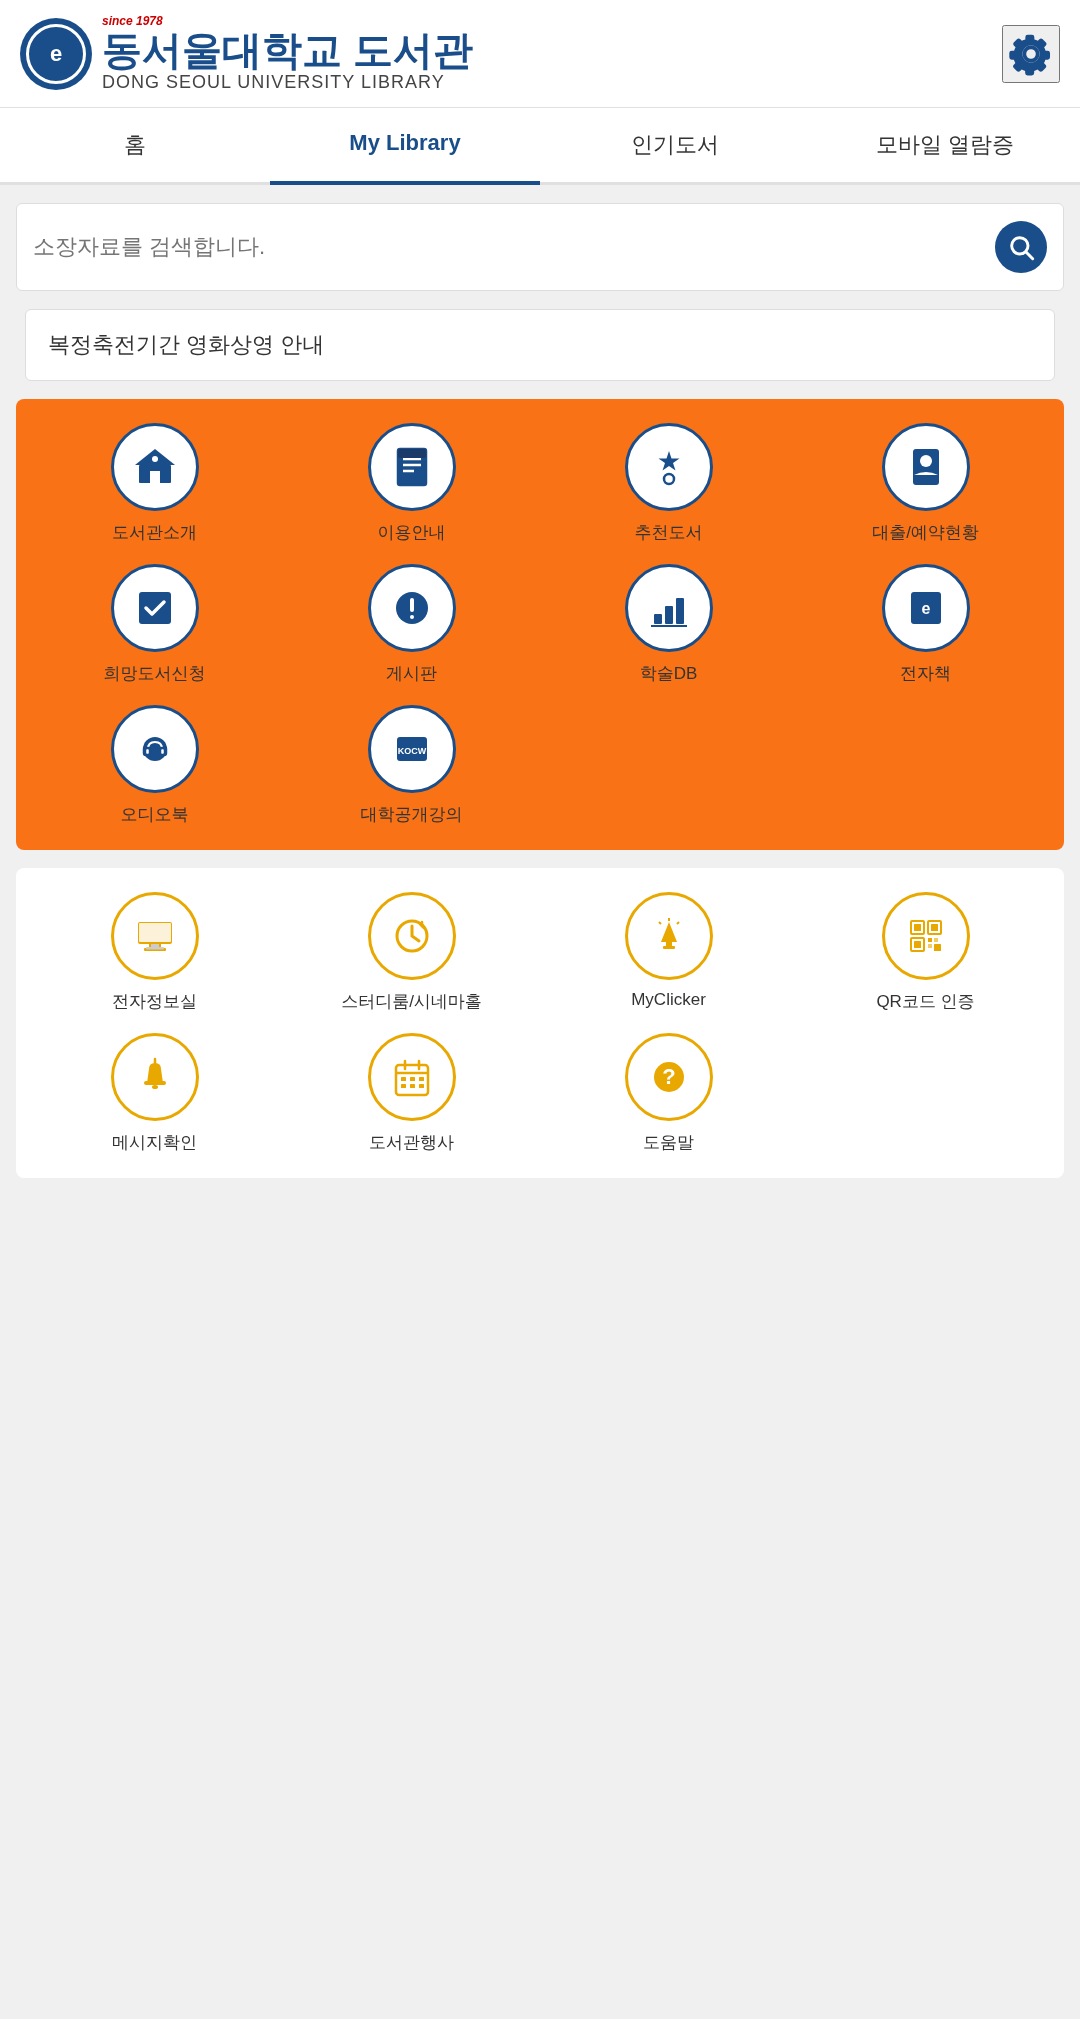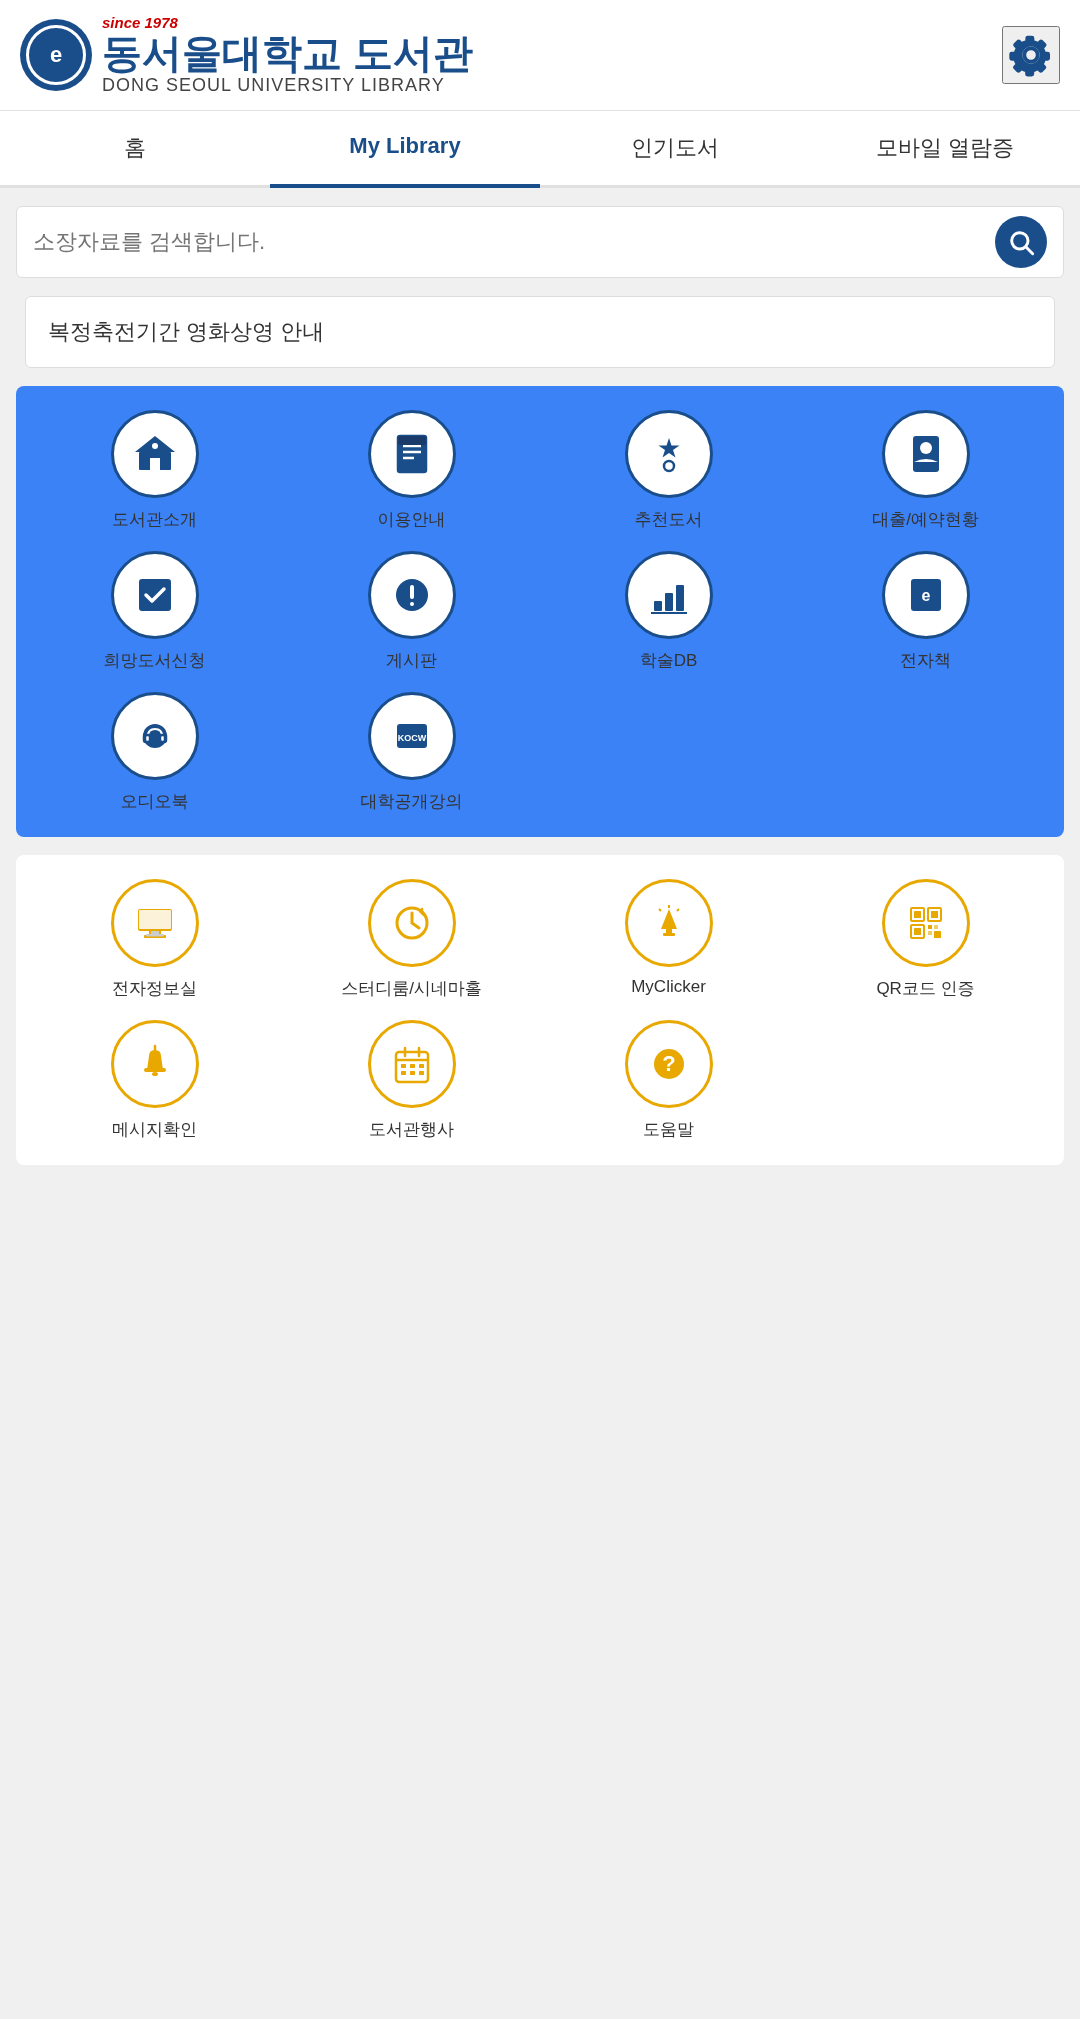--- a/index.html
+++ b/index.html
@@ -46,21 +46,21 @@
       justify-content: center;
       color: #fff;
       font-size: 22px;
       font-weight: bold;
     }
     .logo-text-block {
       display: flex;
       flex-direction: column;
     }
     .logo-since {
-      font-size: 15px;
+      font-size: 12px;
       color: #c00;
       font-style: italic;
       font-weight: bold;
     }
     .logo-title {
       font-size: 40px;
       font-weight: 900;
       color: #1a4e8a;
       line-height: 1.1;
     }
@@ -113,21 +113,21 @@
 
     
     .search-bar {
       background: #fff;
       margin: 18px 16px;
       border-radius: 6px;
       border: 1.5px solid #ddd;
       display: flex;
       align-items: center;
       padding: 0 16px;
-      height: 72px;
+      height: 88px;
       gap: 20px;
     }
     .search-input {
       flex: 1;
       border: none;
       outline: none;
       font-size: 22px;
       color: #999;
       background: transparent;
     }
@@ -159,21 +159,21 @@
       margin: 0 25px 18px;
       border-radius: 6px;
       border: 1px solid #ddd;
       padding: 20px 22px;
       font-size: 22px;
       color: #333;
     }
 
     
     .icon-section {
-      background: #3b82f6;
+      background: #f97316;
       margin: 0 16px 18px;
       border-radius: 8px;
       padding: 24px 10px;
     }
     .icon-grid {
       display: grid;
       grid-template-columns: repeat(4, 1fr);
       gap: 20px 0;
     }
     .icon-item {

